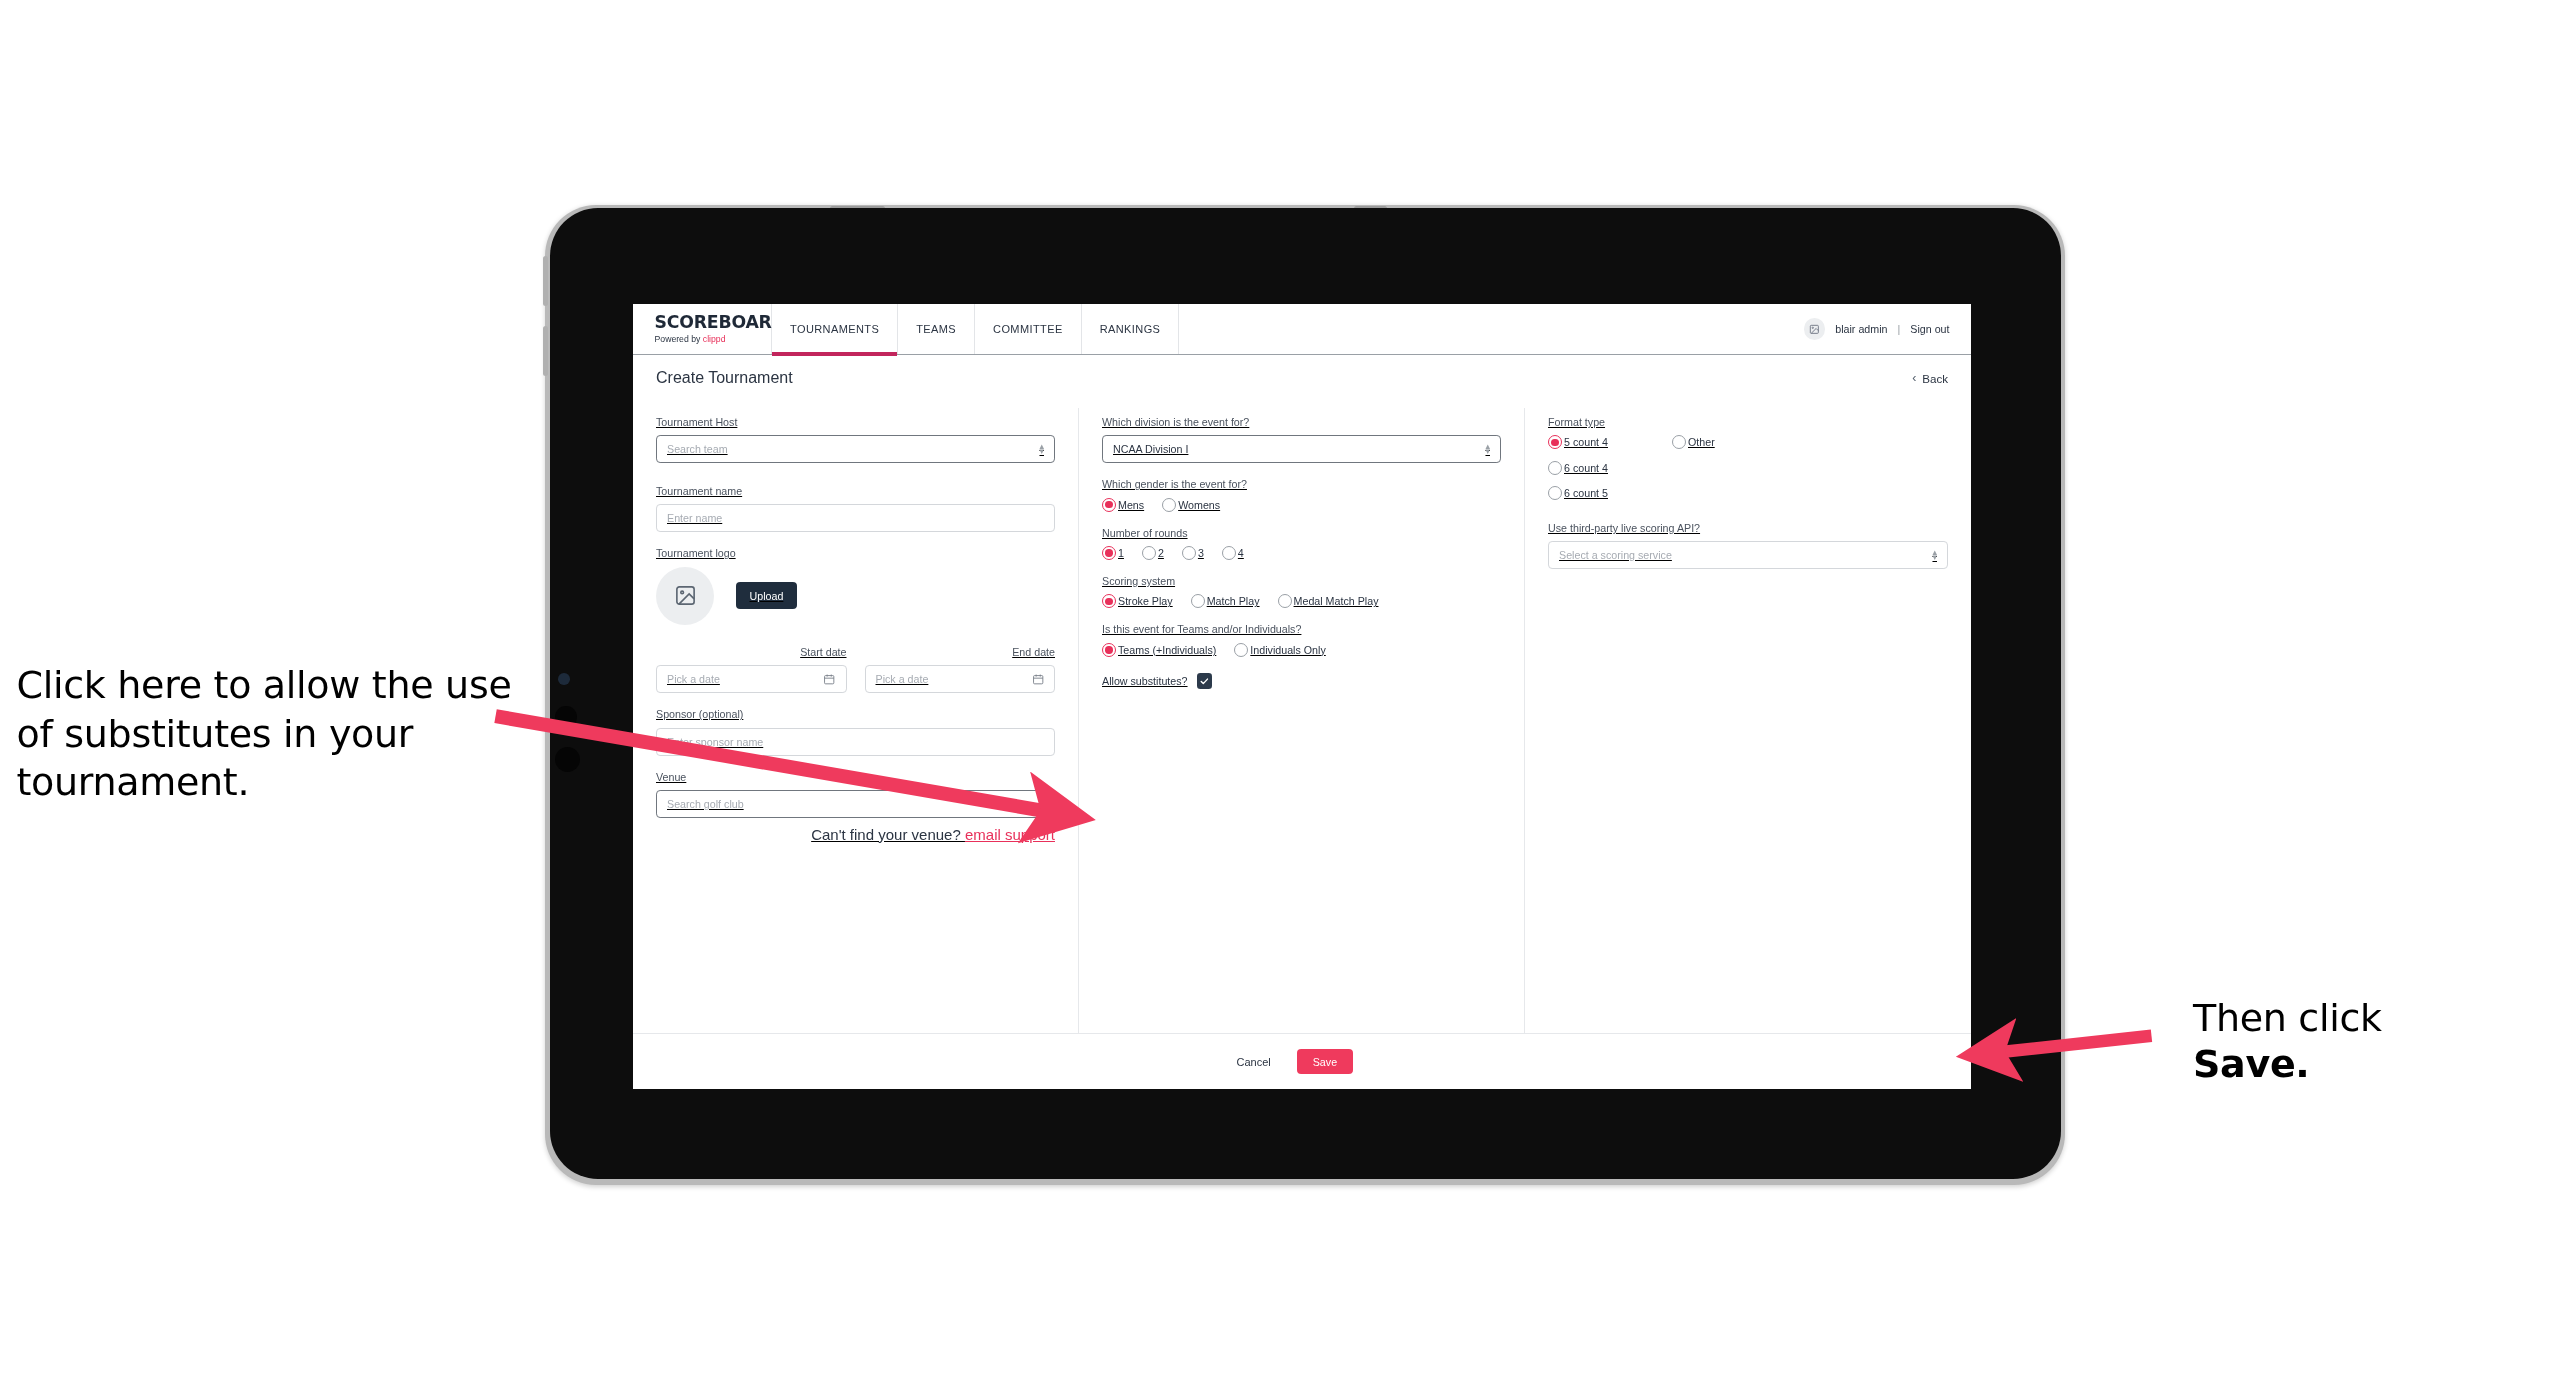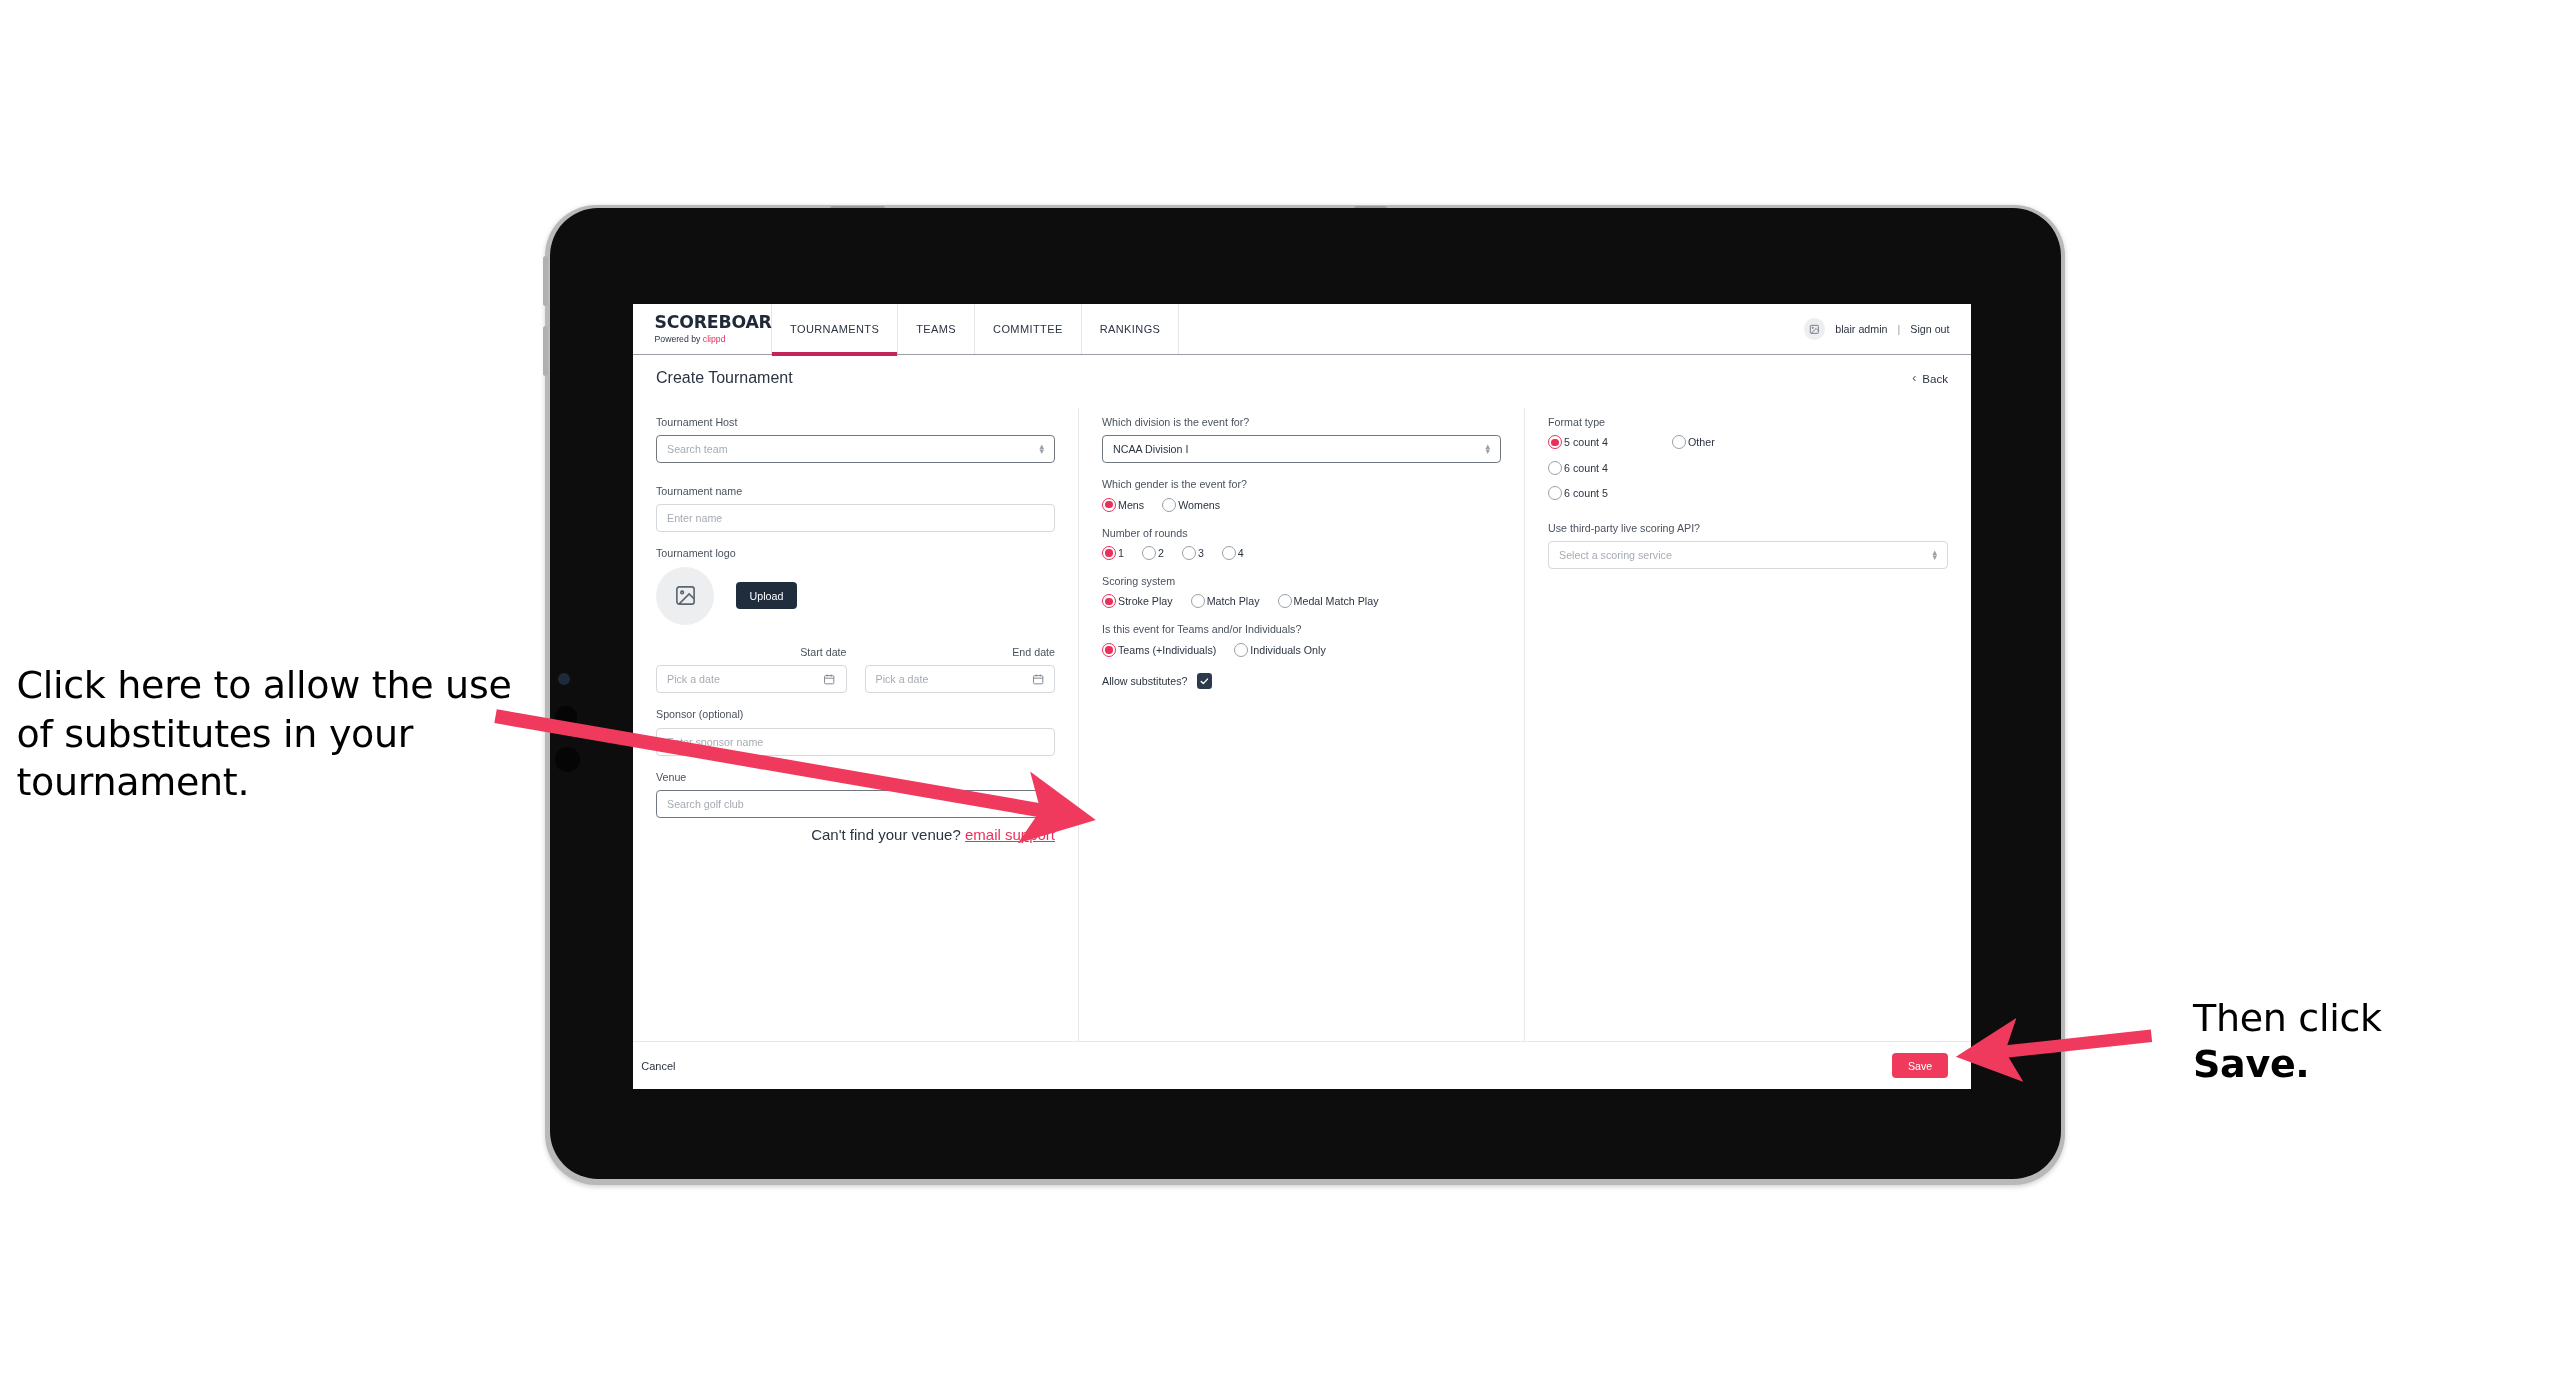--- a/index.html
+++ b/index.html
@@ -90,21 +90,21 @@
   
   .title-row {
     height: 46px; display: flex; align-items: center; justify-content: space-between;
     padding: 0 23px; border-bottom: 0;
   }
   .page-title { font-size: 16px; color: #2b3442; }
   .back-link { font-size: 11.6px; color:#2b3442; cursor:pointer; display:flex; align-items:center; gap:5.8px; }
   .chev { font-size: 12.4px; color:#55606e; }
 
   
-  .columns { display: flex; height: 644px; padding: 6.6px 0 0 0; }
+  .columns { display: flex; height: 644px; padding: 6.6px 0 0 0; text-decoration: underline; }
   .col { padding: 8.3px 23px 0 23px; }
   .col-1 { width: 446px; border-right: 0.8px solid #e6e8eb; }
   .col-2 { width: 446px; border-right: 0.8px solid #e6e8eb; }
   .col-3 { width: 446px; }
 
   .fld-label { font-size: 10.7px; color: #4a525e; margin-bottom: 7.4px; }
   .input {
     height: 28px; width: 100%; border: 0.8px solid #b9bdc3; border-radius: 4.1px;
     display: flex; align-items: center; padding: 0 10px;
     font-size: 10.7px; color: #a6abb2; background: #fff; position: relative;
@@ -161,23 +161,23 @@
   .cb-row { display:flex; align-items:center; gap: 9px; margin-top: 16.5px; }
   .cb-label { font-size: 10.7px; color: #2b3442; }
   .cbox {
     width: 15.7px; height: 15.7px; border-radius: 3.3px; background: #2c3a4b;
     display:flex; align-items:center; justify-content:center; cursor: pointer;
   }
   .cbox svg { width: 10.7px; height: 10.7px; color: #fff; }
 
   
   .app-footer {
-    position:absolute; left:0; right:0; bottom:0; height: 48px;
+    position:absolute; left:0; right:0; bottom:0; height: 56px;
     border-top: 0.8px solid #e6e8eb; background:#fff;
-    display:flex; align-items:center; justify-content:space-between; gap: 18px;
+    display:flex; align-items:center; justify-content:center; gap: 18px;
     padding-right: 23px;
     margin-top: 36px;
   }
   .cancel-btn { font-size: 11px; color:#2b3442; cursor:pointer; padding: 5px 8.3px; }
   .save-btn {
     background: #ef3a5d; color:#fff; font-size: 10.7px;
     padding: 6.6px 15.7px; border-radius: 4.1px; cursor:pointer;
   }
 
   

